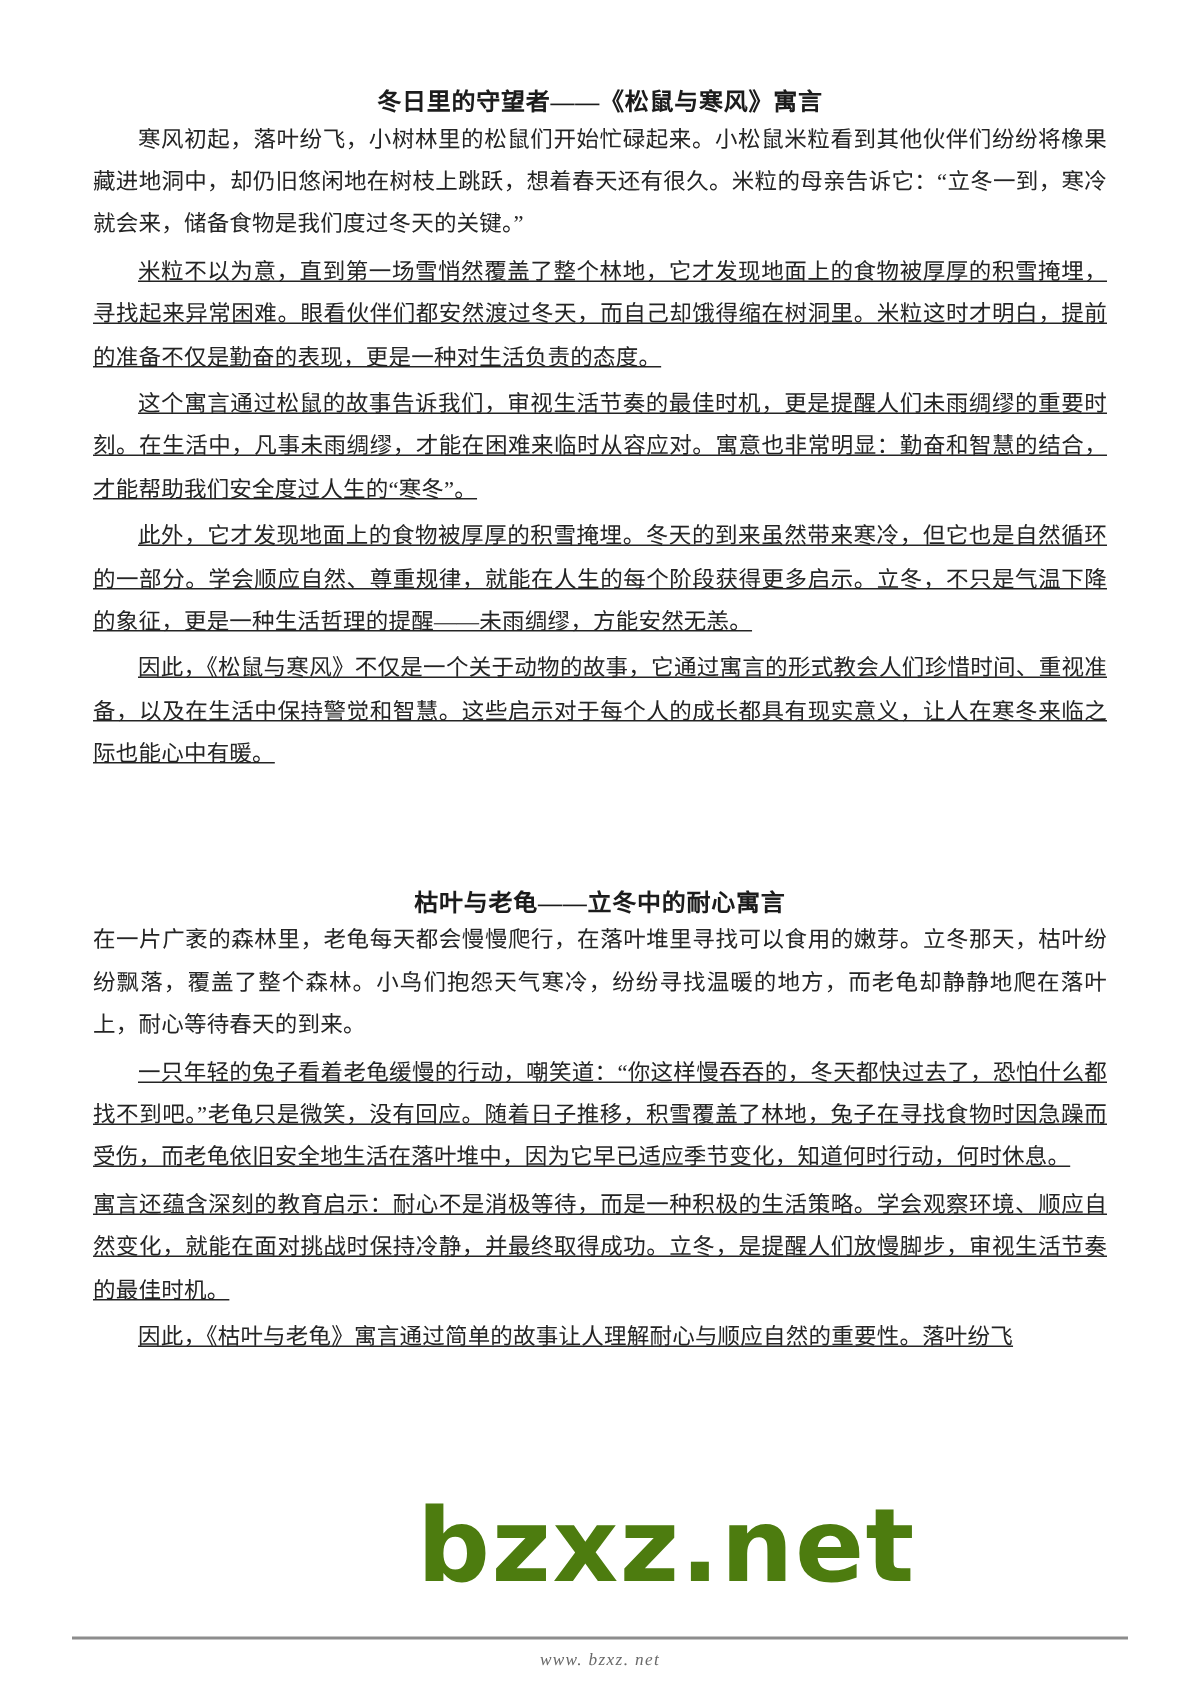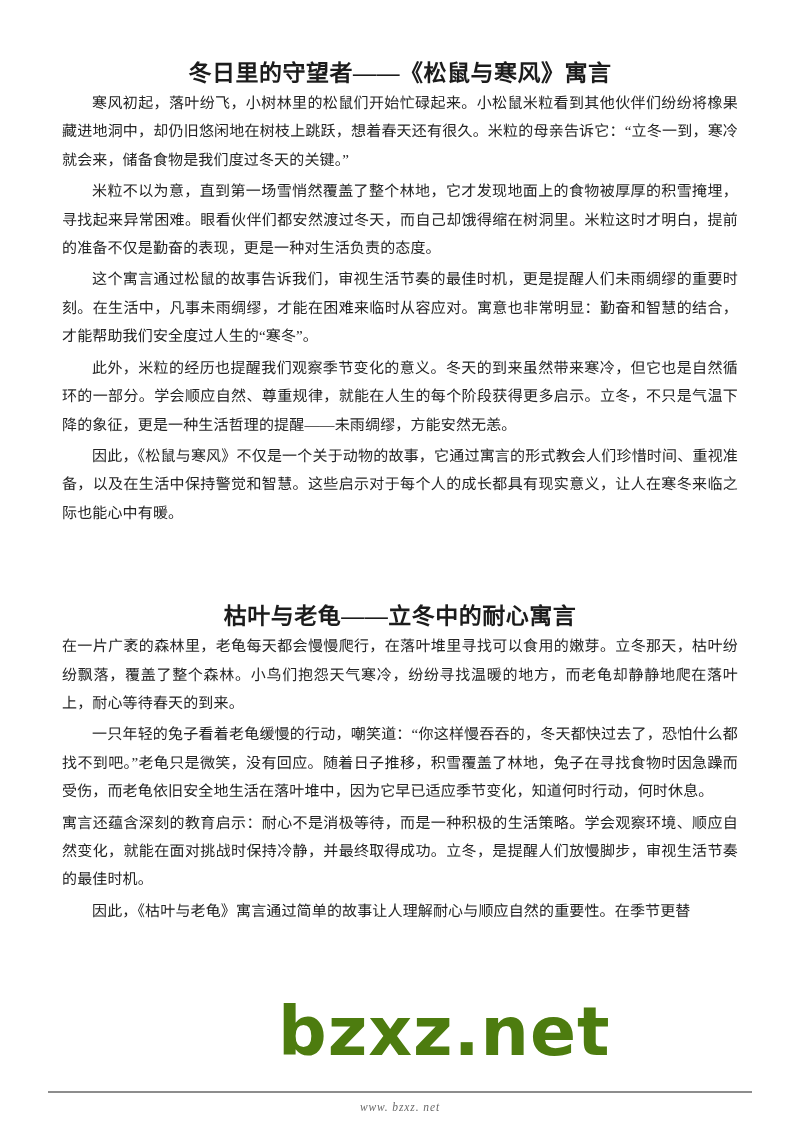--- a/index.html
+++ b/index.html
@@ -45,21 +45,21 @@
     z-index: 2;
     padding: 0 62px;
     box-sizing: border-box;
     width: 800px;
   }
 
   .doc-title {
     text-align: center;
     font-family: "Liberation Serif", "DejaVu Serif", serif;
     font-weight: bold;
-    font-size: 23px;
+    font-size: 16px;
     line-height: 1.35;
     color: #1c1c1c;
     margin: 0;
     letter-spacing: 0.5px;
   }
 
   .title-one   { padding-top: 58px; }
   .title-two   { padding-top: 74px; }
 
   p.para {
@@ -69,21 +69,21 @@
     text-align: justify;
     text-justify: inter-ideograph;
     letter-spacing: 0.15px;
     color: #242424;
   }
   p.indent { text-indent: 2em; }
   p.noindent { text-indent: 0; }
 
   .gap-after-title-1 { margin-top: 24px; }
   .gap-after-title-2 { margin-top: 26px; }
-  .para + .para { margin-top: 3px; }
+  .para + .para { margin-top: 3px; text-decoration: underline; }
 
   
   .footer {
     position: absolute;
     left: 48px;
     right: 48px;
     bottom: 18px;
     z-index: 3;
   }
   .footer-rule {
@@ -111,34 +111,34 @@
   <div class="content">
 
     <h1 class="doc-title title-one">冬日里的守望者——《松鼠与寒风》寓言</h1>
 
     <p class="para indent gap-after-title-1">寒风初起，落叶纷飞，小树林里的松鼠们开始忙碌起来。小松鼠米粒看到其他伙伴们纷纷将橡果藏进地洞中，却仍旧悠闲地在树枝上跳跃，想着春天还有很久。米粒的母亲告诉它：“立冬一到，寒冷就会来，储备食物是我们度过冬天的关键。”</p>
 
     <p class="para indent">米粒不以为意，直到第一场雪悄然覆盖了整个林地，它才发现地面上的食物被厚厚的积雪掩埋，寻找起来异常困难。眼看伙伴们都安然渡过冬天，而自己却饿得缩在树洞里。米粒这时才明白，提前的准备不仅是勤奋的表现，更是一种对生活负责的态度。</p>
 
     <p class="para indent">这个寓言通过松鼠的故事告诉我们，审视生活节奏的最佳时机，更是提醒人们未雨绸缪的重要时刻。在生活中，凡事未雨绸缪，才能在困难来临时从容应对。寓意也非常明显：勤奋和智慧的结合，才能帮助我们安全度过人生的“寒冬”。</p>
 
-    <p class="para indent">此外，米粒的经历也提醒我们观察季节变化的意义。冬天的到来虽然带来寒冷，但它也是自然循环的一部分。学会顺应自然、尊重规律，就能在人生的每个阶段获得更多启示。立冬，不只是气温下降的象征，更是一种生活哲理的提醒——未雨绸缪，方能安然无恙。</p>
+    <p class="para indent">此外，它才发现地面上的食物被厚厚的积雪掩埋。冬天的到来虽然带来寒冷，但它也是自然循环的一部分。学会顺应自然、尊重规律，就能在人生的每个阶段获得更多启示。立冬，不只是气温下降的象征，更是一种生活哲理的提醒——未雨绸缪，方能安然无恙。</p>
 
     <p class="para indent">因此，《松鼠与寒风》不仅是一个关于动物的故事，它通过寓言的形式教会人们珍惜时间、重视准备，以及在生活中保持警觉和智慧。这些启示对于每个人的成长都具有现实意义，让人在寒冬来临之际也能心中有暖。</p>
 
     <h1 class="doc-title title-two">枯叶与老龟——立冬中的耐心寓言</h1>
 
     <p class="para noindent gap-after-title-2">在一片广袤的森林里，老龟每天都会慢慢爬行，在落叶堆里寻找可以食用的嫩芽。立冬那天，枯叶纷纷飘落，覆盖了整个森林。小鸟们抱怨天气寒冷，纷纷寻找温暖的地方，而老龟却静静地爬在落叶上，耐心等待春天的到来。</p>
 
     <p class="para indent">一只年轻的兔子看着老龟缓慢的行动，嘲笑道：“你这样慢吞吞的，冬天都快过去了，恐怕什么都找不到吧。”老龟只是微笑，没有回应。随着日子推移，积雪覆盖了林地，兔子在寻找食物时因急躁而受伤，而老龟依旧安全地生活在落叶堆中，因为它早已适应季节变化，知道何时行动，何时休息。</p>
 
 
     <p class="para noindent">寓言还蕴含深刻的教育启示：耐心不是消极等待，而是一种积极的生活策略。学会观察环境、顺应自然变化，就能在面对挑战时保持冷静，并最终取得成功。立冬，是提醒人们放慢脚步，审视生活节奏的最佳时机。</p>
 
-    <p class="para indent">因此，《枯叶与老龟》寓言通过简单的故事让人理解耐心与顺应自然的重要性。在季节更替</p>
+    <p class="para indent">因此，《枯叶与老龟》寓言通过简单的故事让人理解耐心与顺应自然的重要性。落叶纷飞</p>
 
   </div>
 
   <div class="footer">
     <div class="footer-rule"></div>
     <div class="footer-url">www. bzxz. net</div>
   </div>
 
 </div>
 

